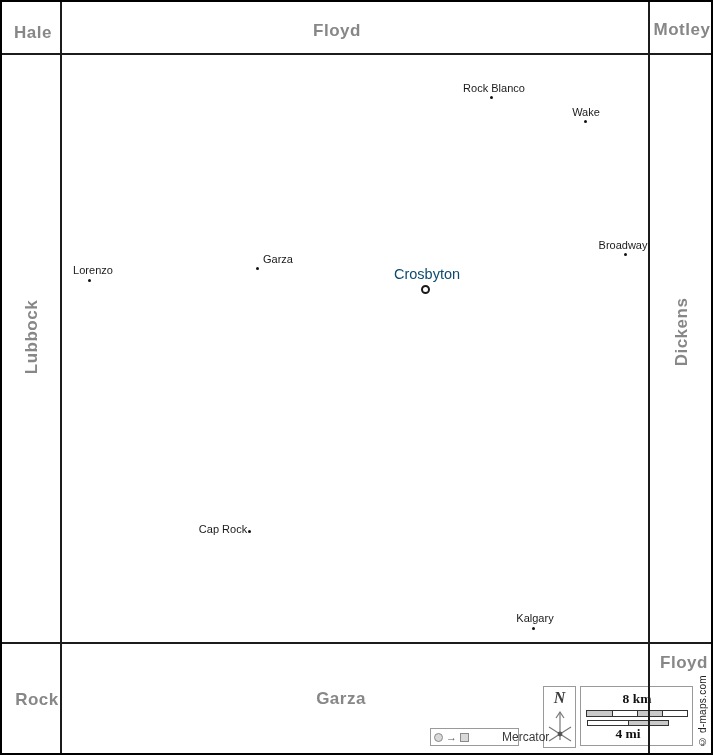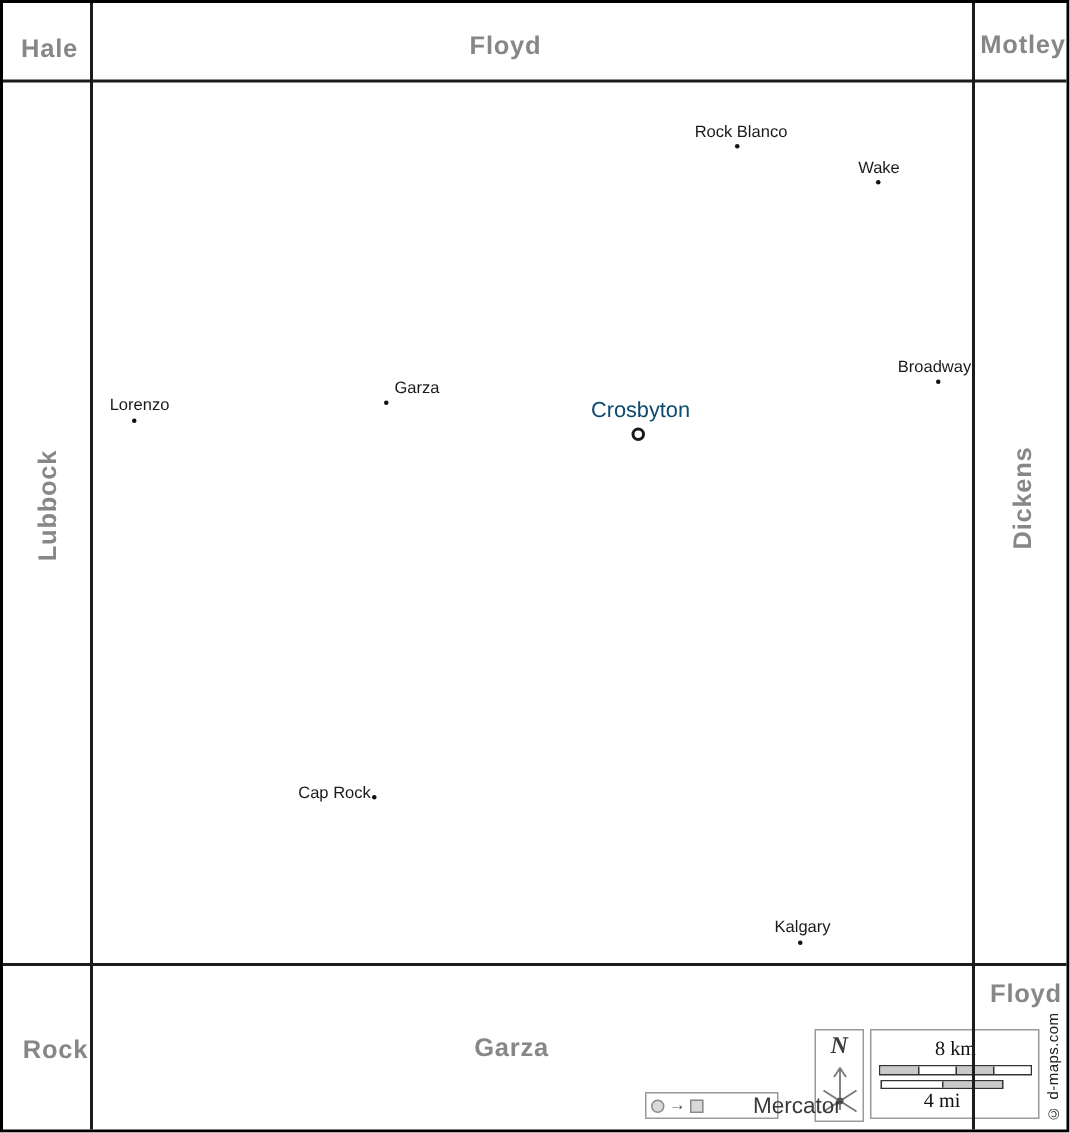--- a/index.html
+++ b/index.html
@@ -67,21 +67,21 @@
   }
   #north-box { left: 541px; top: 684px; width: 33px; height: 62px; text-align: center; }
   #north-label {
     font-family: "Liberation Serif", serif;
     font-style: italic; font-weight: bold;
     font-size: 16px; color: #3d3d3d;
     display: block; margin-top: 3px; line-height: 16px;
   }
   #compass-icon { display: block; margin: 0 auto; }
 
-  #scale-box { left: 578px; top: 684px; width: 113px; height: 60px; }
+  #scale-box { left: 578px; top: 684px; width: 113px; height: 60px; font-weight: bold; }
   .scale-text {
     position: absolute;
     font-family: "Liberation Serif", serif;
     font-size: 13.5px; color: #111;
     transform: translateX(-50%);
     white-space: nowrap;
   }
   #km-text { left: 56px; top: 4px; }
   #mi-text { left: 47px; top: 39px; }
   .bar { position: absolute; border: 1px solid #333; box-sizing: border-box; display: flex; }
@@ -101,21 +101,21 @@
     width: 9px; height: 9px; border-radius: 50%;
     border: 1px solid #8a8a8a; background: #d9d9d9; box-sizing: border-box;
     flex: 0 0 auto;
   }
   #proj-arrow { font-size: 11px; color: #555; line-height: 1; }
   #proj-square {
     width: 9px; height: 9px;
     border: 1px solid #8a8a8a; background: #d9d9d9; box-sizing: border-box;
     flex: 0 0 auto;
   }
-  #proj-name { font-size: 15px; color: #3a3a3a; padding-left: 30px; }
+  #proj-name { font-size: 12px; color: #3a3a3a; padding-left: 30px; }
 
   #copyright {
     position: absolute;
     right: 3px; bottom: 6px;
     writing-mode: vertical-rl;
     transform: rotate(180deg);
     font-size: 10px; color: #222;
     letter-spacing: 0.3px;
     z-index: 6;
   }

